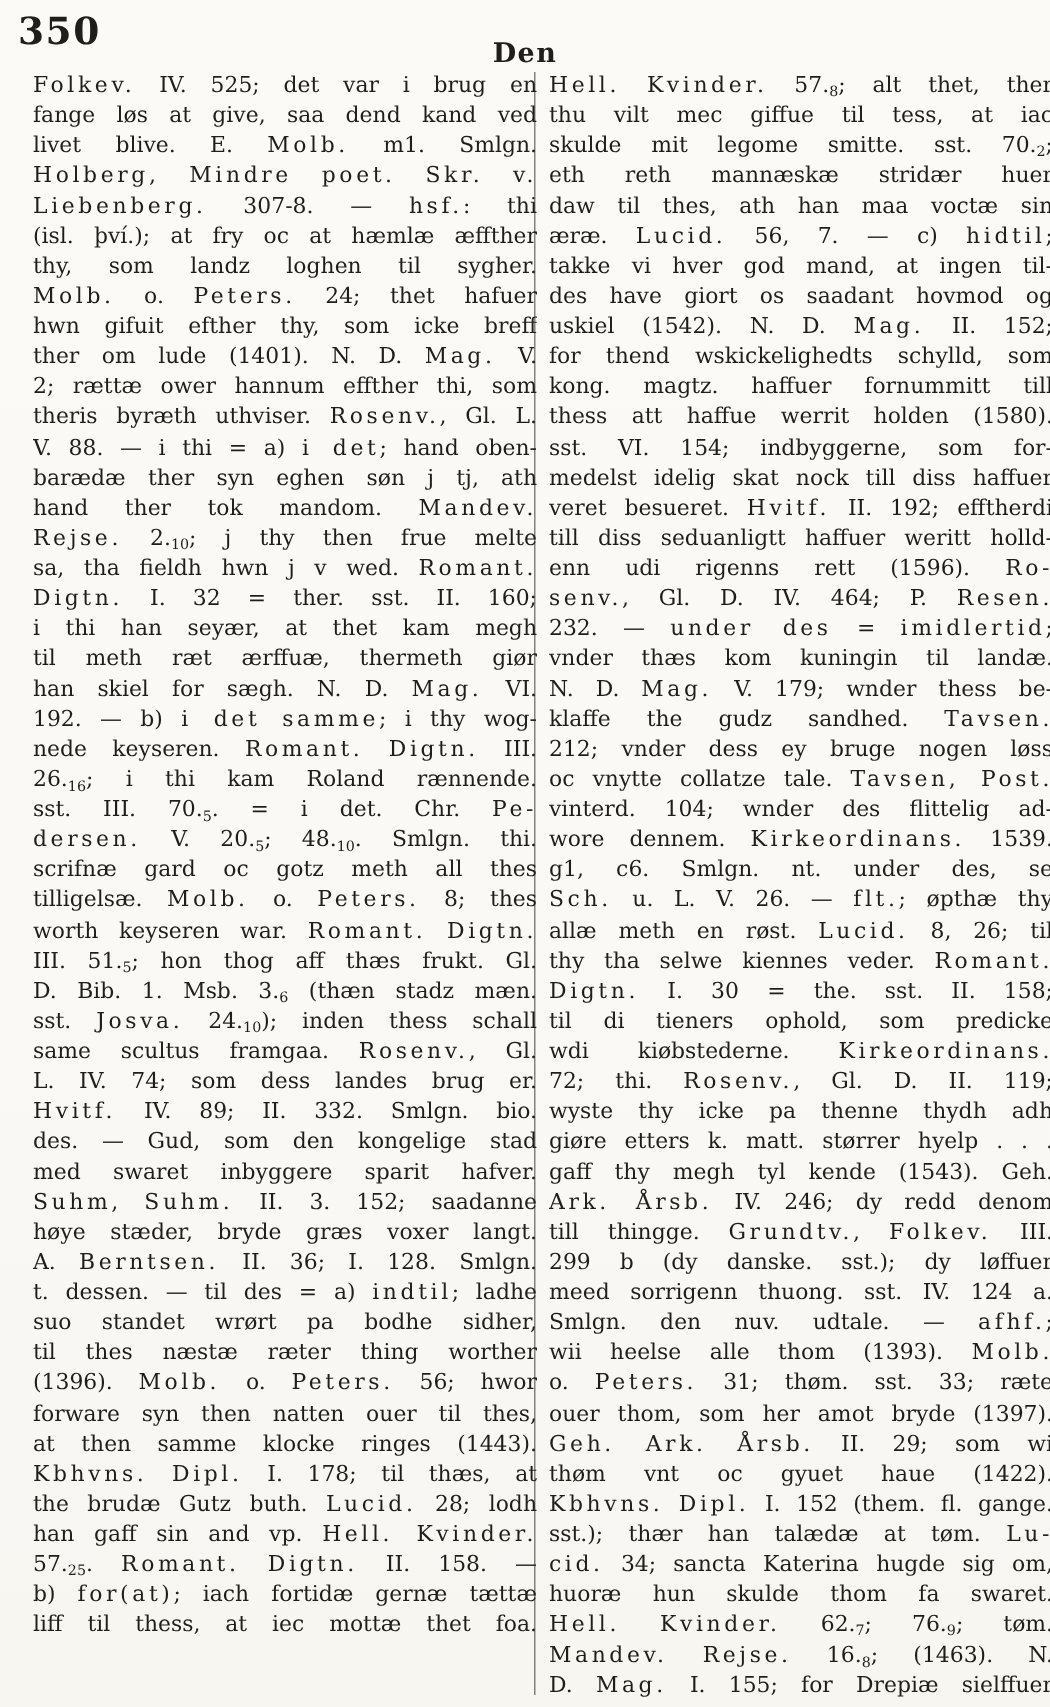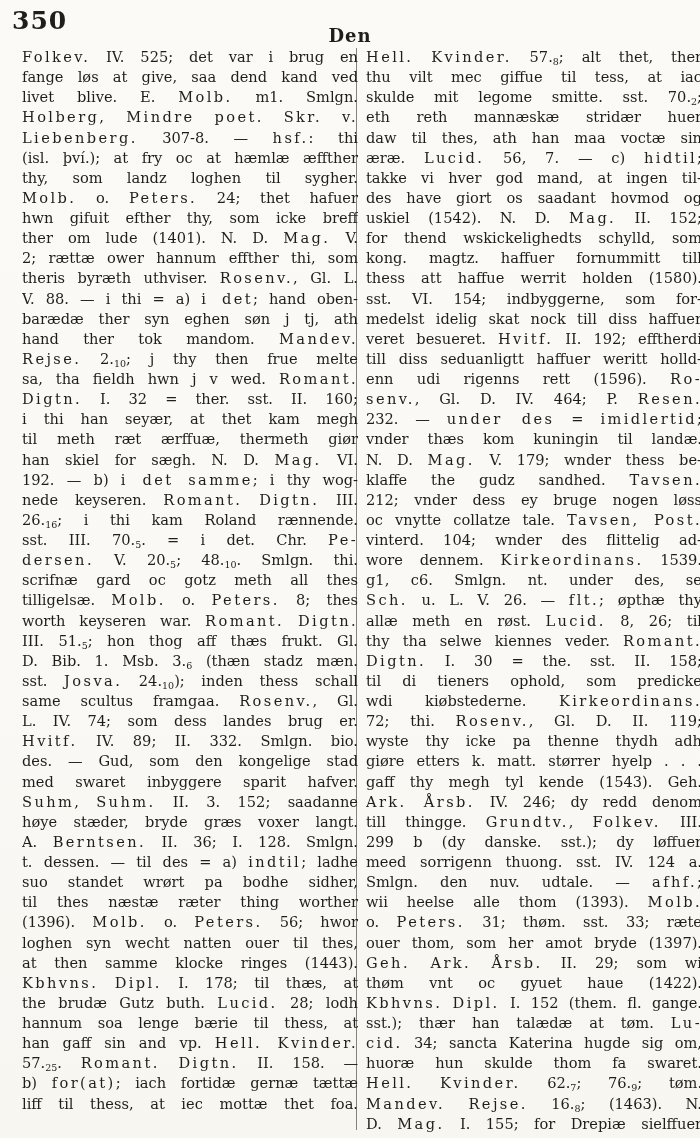--- a/index.html
+++ b/index.html
@@ -87,25 +87,24 @@
       <div class="line"><span class="sp">Hvitf.</span> IV. 89; II. 332. Smlgn. bio.</div>
       <div class="line">des. — Gud, som den kongelige stad</div>
       <div class="line">med swaret inbyggere sparit hafver.</div>
       <div class="line"><span class="sp">Suhm</span>, <span class="sp">Suhm.</span> II. 3. 152; saadanne</div>
       <div class="line">høye stæder, bryde græs voxer langt.</div>
       <div class="line">A. <span class="sp">Berntsen.</span> II. 36; I. 128. Smlgn.</div>
       <div class="line">t. dessen. — til des = a) <span class="sp">indtil</span>; ladhe</div>
       <div class="line">suo standet wrørt pa bodhe sidher,</div>
       <div class="line">til thes næstæ ræter thing worther</div>
       <div class="line">(1396). <span class="sp">Molb.</span> o. <span class="sp">Peters.</span> 56; hwor</div>
-      <div class="line">loghen syn wecht natten ouer til thes,</div>
+      <div class="line">forware syn then natten ouer til thes,</div>
       <div class="line">at then samme klocke ringes (1443).</div>
       <div class="line"><span class="sp">Kbhvns.</span> <span class="sp">Dipl.</span> I. 178; til thæs, at</div>
       <div class="line">the brudæ Gutz buth. <span class="sp">Lucid.</span> 28; lodh</div>
-      <div class="line">hannum soa lenge bærie til thess, at</div>
       <div class="line">han gaff sin and vp. <span class="sp">Hell. Kvinder.</span></div>
       <div class="line">57.<span class="sub">25</span>. <span class="sp">Romant.</span> <span class="sp">Digtn.</span> II. 158. —</div>
       <div class="line">b) <span class="sp">for(at)</span>; iach fortidæ gernæ tættæ</div>
       <div class="line">liff til thess, at iec mottæ thet foa.</div>
     </div>
   <div class="col col-right">
       <div class="line"><span class="sp">Hell.</span> <span class="sp">Kvinder.</span> 57.<span class="sub">8</span>; alt thet, ther</div>
       <div class="line">thu vilt mec giffue til tess, at iac</div>
       <div class="line">skulde mit legome smitte. sst. 70.<span class="sub">2</span>;</div>
       <div class="line">eth reth mannæskæ stridær huer</div>

